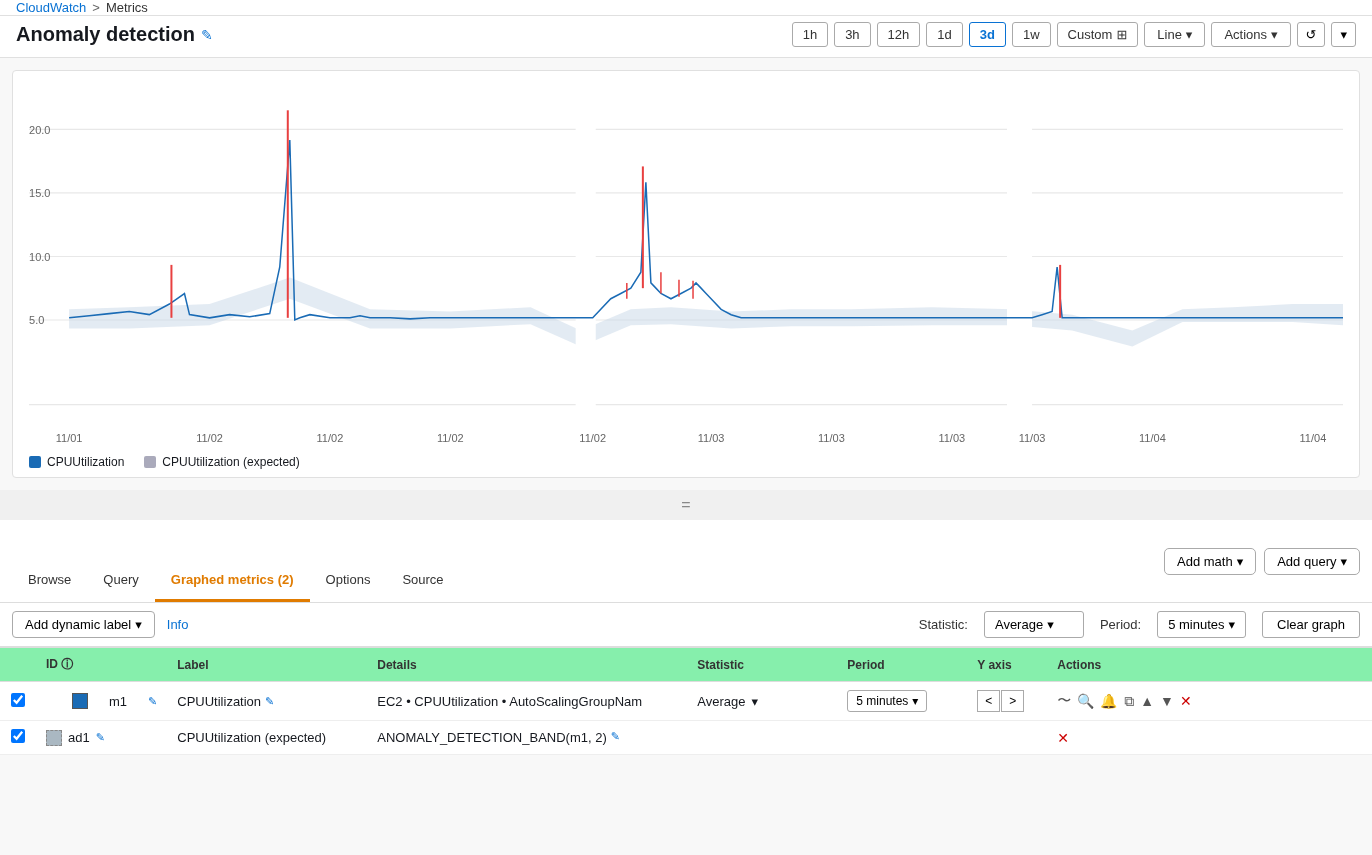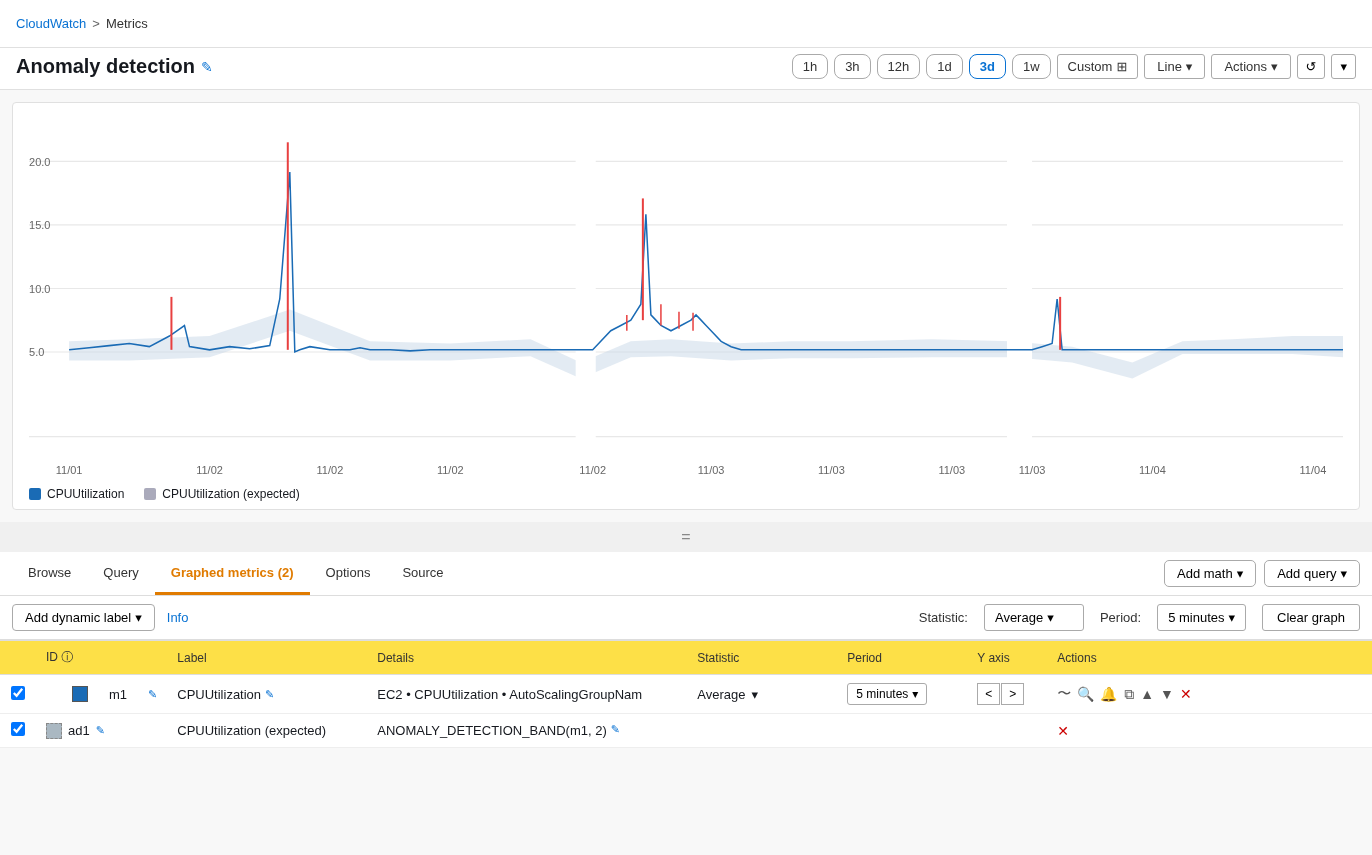--- a/index.html
+++ b/index.html
@@ -1,29 +1,29 @@
 <!DOCTYPE html>
 <html><head>
   <meta charset="utf-8">
   <style>
     * { box-sizing: border-box; margin: 0; padding: 0; }
     body { font-family: -apple-system, BlinkMacSystemFont, 'Segoe UI', Arial, sans-serif; font-size: 13px; background: #f8f8f8; color: #16191f; }
 
-    .top-bar { background: #fff; border-bottom: 1px solid #e0e0e0; padding: 16px 16px; display: flex; gap: 6px; font-size: 13px; }
+    .top-bar { background: #fff; border-bottom: 1px solid #e0e0e0; padding: 0 16px; display: flex; gap: 6px; font-size: 13px; }
     .breadcrumb-cloudwatch { color: #0972d3; cursor: pointer; }
     .breadcrumb-sep { color: #666; }
     .breadcrumb-metrics { color: #333; }
 
     .page-header { background: #fff; padding: 6px 16px 10px; display: flex; align-items: center; justify-content: space-between; border-bottom: 1px solid #e0e0e0; }
     .page-title-area { display: flex; align-items: center; gap: 6px; }
     .page-title { font-size: 20px; font-weight: 600; color: #16191f; }
     .edit-icon { color: #0972d3; cursor: pointer; font-size: 14px; }
 
     .time-controls { display: flex; align-items: center; gap: 6px; }
-    .time-btn { padding: 4px 10px; border: 1px solid #aaa; background: #fff; border-radius: 8px; cursor: pointer; font-size: 13px; color: #333; }
+    .time-btn { padding: 4px 10px; border: 1px solid #aaa; background: #fff; border-radius: 3px; cursor: pointer; font-size: 13px; color: #333; }
     .time-btn.active { font-weight: 700; color: #0972d3; border-color: #0972d3; }
     .time-btn-custom { display: flex; align-items: center; gap: 4px; padding: 4px 10px; border: 1px solid #aaa; background: #fff; border-radius: 3px; cursor: pointer; font-size: 13px; color: #333; }
     .dropdown-btn { display: flex; align-items: center; gap: 4px; padding: 4px 12px; border: 1px solid #aaa; background: #fff; border-radius: 3px; cursor: pointer; font-size: 13px; color: #333; }
     .actions-btn { display: flex; align-items: center; gap: 4px; padding: 4px 12px; border: 1px solid #aaa; background: #fff; border-radius: 3px; cursor: pointer; font-size: 13px; color: #333; }
     .refresh-btn { padding: 4px 8px; border: 1px solid #aaa; background: #fff; border-radius: 3px; cursor: pointer; font-size: 13px; }
     .caret-btn { padding: 4px 8px; border: 1px solid #aaa; background: #fff; border-radius: 3px; cursor: pointer; font-size: 13px; }
 
     .chart-container { background: #fff; margin: 12px; padding: 16px 16px 8px; border: 1px solid #e0e0e0; border-radius: 4px; }
     .chart-y-label { font-size: 11px; color: #555; margin-bottom: 4px; }
 
@@ -31,38 +31,38 @@
     .chart-svg { width: 100%; height: 100%; }
 
     .chart-legend { display: flex; align-items: center; gap: 20px; margin-top: 8px; font-size: 12px; }
     .legend-item { display: flex; align-items: center; gap: 6px; }
     .legend-dot-blue { width: 12px; height: 12px; background: #1a6bb5; border-radius: 2px; }
     .legend-dot-gray { width: 12px; height: 12px; background: #aab; border-radius: 2px; }
 
     .divider-handle { text-align: center; padding: 6px; color: #888; cursor: row-resize; font-size: 16px; background: #f0f0f0; }
 
     .tabs-bar { background: #fff; border-bottom: 1px solid #ddd; display: flex; align-items: center; justify-content: space-between; padding: 0 12px; }
-    .tabs-left { display: flex; }
+    .tabs-left { display: flex; margin-top: 40px; }
     .tab { padding: 12px 16px; cursor: pointer; font-size: 13px; color: #333; border-bottom: 3px solid transparent; }
     .tab.active { color: #e07b00; border-bottom-color: #e07b00; font-weight: 600; }
     .tabs-right { display: flex; gap: 8px; padding: 8px 0; }
     .tab-action-btn { display: flex; align-items: center; gap: 4px; padding: 5px 12px; border: 1px solid #aaa; background: #fff; border-radius: 5px; cursor: pointer; font-size: 13px; }
 
     .metrics-toolbar { background: #fff; padding: 8px 12px; border-bottom: 1px solid #ddd; display: flex; align-items: center; gap: 12px; }
     .metrics-toolbar-right { margin-left: auto; display: flex; align-items: center; gap: 16px; }
     .label-btn { display: flex; align-items: center; gap: 4px; padding: 5px 12px; border: 1px solid #aaa; background: #fff; border-radius: 4px; cursor: pointer; font-size: 13px; }
     .info-link { color: #0972d3; cursor: pointer; font-size: 13px; }
     .stat-label { font-size: 13px; color: #333; }
     .stat-select { display: flex; align-items: center; gap: 4px; padding: 5px 10px; border: 1px solid #aaa; background: #fff; border-radius: 3px; cursor: pointer; font-size: 13px; min-width: 100px; }
     .period-label { font-size: 13px; color: #333; }
     .period-select { display: flex; align-items: center; gap: 4px; padding: 5px 10px; border: 1px solid #aaa; background: #fff; border-radius: 3px; cursor: pointer; font-size: 13px; }
     .clear-graph-btn { padding: 5px 14px; border: 1px solid #aaa; background: #fff; border-radius: 3px; cursor: pointer; font-size: 13px; }
 
     .metrics-table { background: #fff; width: 100%; border-collapse: collapse; }
-    .metrics-table th { background: #fde047; border-bottom: 1px solid #ddd; border-top: 1px solid #ddd; padding: 8px 10px; text-align: left; font-size: 12px; font-weight: 400; color: #333; }
+    .metrics-table th { background: #86efac; border-bottom: 1px solid #ddd; border-top: 1px solid #ddd; padding: 8px 10px; text-align: left; font-size: 12px; font-weight: 700; color: #333; }
     .metrics-table td { padding: 8px 10px; border-bottom: 1px solid #eee; font-size: 13px; vertical-align: middle; }
     .metrics-table td:first-child { text-align: center; }
 
     .color-swatch-blue { width: 16px; height: 16px; background: #1a6bb5; border: 1px solid #555; display: inline-block; }
     .color-swatch-gray { width: 16px; height: 16px; background: #aab8c2; border: 1px dashed #888; display: inline-block; }
     .edit-small { color: #0972d3; cursor: pointer; font-size: 11px; }
     .external-link-icon { color: #0972d3; cursor: pointer; font-size: 11px; }
     .row-actions { display: flex; align-items: center; gap: 6px; }
     .row-action-icon { color: #555; cursor: pointer; font-size: 14px; }
     .row-action-icon.delete { color: #c00; }

